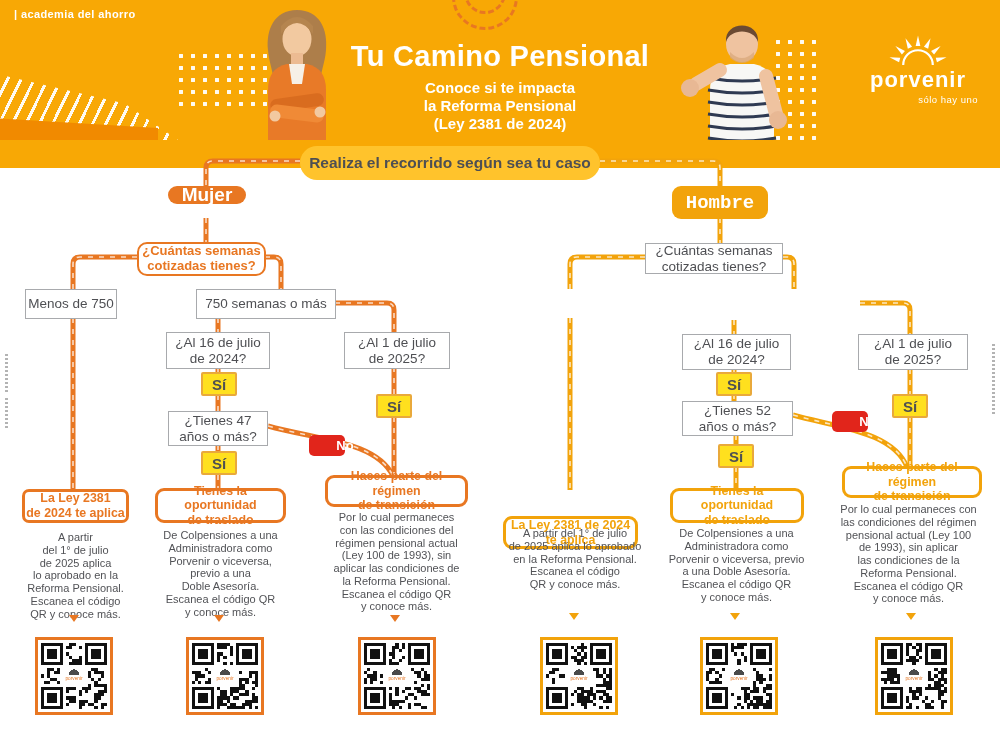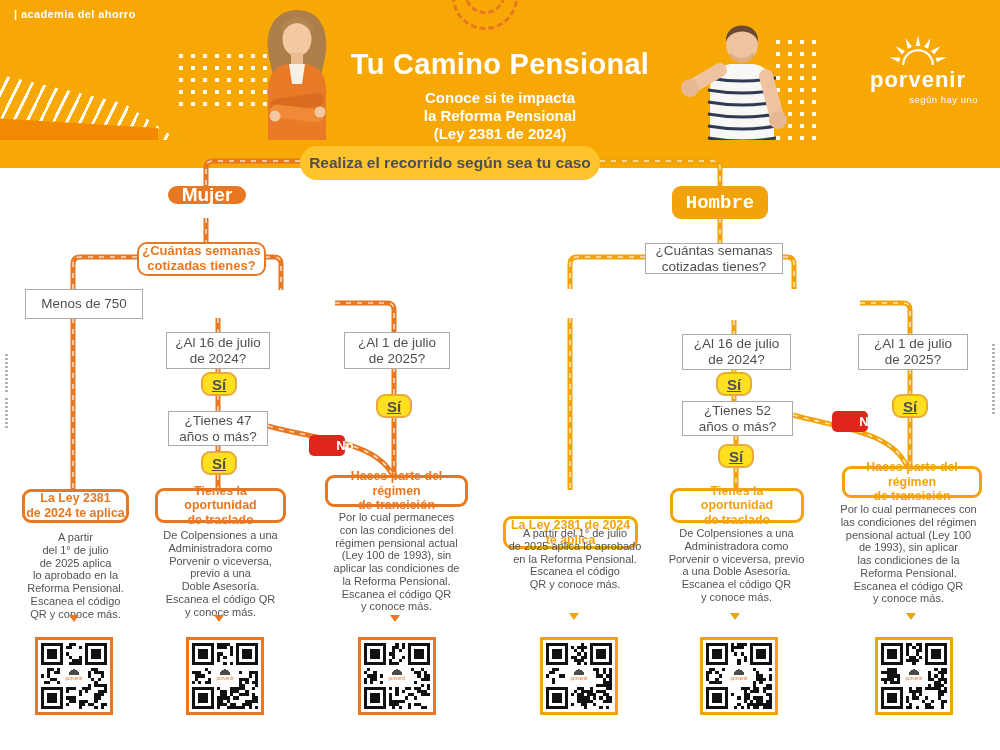--- a/index.html
+++ b/index.html
@@ -15,41 +15,41 @@
   .brand{left:14px;top:8px;color:#fff;font-size:11px;font-weight:700;letter-spacing:.4px;}
   .dots{background-image:radial-gradient(circle,#fff 2.1px,transparent 2.5px);
     background-size:12px 12px;opacity:.95;}
   .stripes{left:0;top:64px;width:178px;height:76px;
     background:repeating-linear-gradient(116deg,rgba(255,255,255,.95) 0 3px,transparent 3px 12px);
     clip-path:polygon(0 14%,70% 52%,100% 100%,0 100%);}
   .stripe-band{left:0;top:110px;width:158px;height:30px;background:#F18A00;
     clip-path:polygon(0 28%,100% 60%,100% 100%,0 100%);}
   .doodle{border:3px dashed var(--orange);border-radius:50%;}
   .title-block{left:320px;top:40px;width:360px;text-align:center;color:#fff;}
-  .title-block h1{margin:8px;font-size:29px;font-weight:700;letter-spacing:.3px;}
+  .title-block h1{margin:0;font-size:29px;font-weight:700;letter-spacing:.3px;}
   .subtitle{margin-top:6px;font-size:15px;font-weight:700;line-height:1.2;white-space:pre-line;}
   .logo{left:858px;top:25px;width:120px;text-align:center;color:#fff;}
   .logo .word{font-size:22px;font-weight:700;letter-spacing:1px;margin-top:-2px;}
   .logo .tag{font-size:9.5px;text-align:right;margin-top:1px;letter-spacing:.5px;}
   
   #conn{left:0;top:0;width:1000px;height:750px;pointer-events:none;}
   .pill{left:300px;top:146px;width:300px;height:34px;background:var(--pillY);
     border-radius:17px;display:flex;align-items:center;justify-content:center;
     color:var(--ink);font-size:15.5px;font-weight:700;z-index:3;}
   .gbtn{display:flex;align-items:center;justify-content:center;color:#fff;
     font-size:19px;font-weight:700;border-radius:9px;z-index:3;}
   .box{background:#fff;border:1px solid var(--grayB);color:var(--ink);
     display:flex;align-items:center;justify-content:center;text-align:center;
     font-size:13.5px;line-height:1.16;white-space:pre-line;z-index:3;}
   .qorange{background:#fff;border:2px solid var(--orange);border-radius:10px;
     color:var(--orange);display:flex;align-items:center;justify-content:center;
     text-align:center;font-size:13px;font-weight:700;line-height:1.15;white-space:pre-line;z-index:3;}
-  .si{background:var(--siY);border:2px solid var(--siBorder);border-radius:9px;
+  .si{background:var(--siY);border:2px solid var(--siBorder);border-radius:2px;
     color:var(--ink);display:flex;align-items:center;justify-content:center;
-    font-size:15px;font-weight:700;z-index:3;text-decoration:underline;}
+    font-size:15px;font-weight:700;z-index:3;}
   .no{background:var(--red);border-radius:5px;color:#fff;display:flex;align-items:center;
     justify-content:center;font-size:13px;font-weight:700;z-index:3;padding-left:36px;}
   .result{background:#fff;border-radius:9px;display:flex;align-items:center;justify-content:center;
     text-align:center;font-size:12.4px;font-weight:700;line-height:1.18;white-space:pre-line;z-index:3;}
   .result.m{border:3px solid var(--orange);color:var(--orange);}
   .result.h{border:3px solid var(--amber);color:var(--amber);}
   .para{color:#515256;font-size:11px;line-height:1.16;text-align:center;white-space:pre-line;z-index:3;}
   .tri{width:0;height:0;border-left:5px solid transparent;border-right:5px solid transparent;
     border-top:7px solid var(--orange);z-index:3;}
   .tri.h{border-top-color:var(--amber);}
@@ -118,21 +118,21 @@
           <polygon points="11.0,24.1 18.5,34.0 22.0,29.9"></polygon>
           <polygon points="22.6,15.2 25.3,27.3 30.2,25.1"></polygon>
           <polygon points="37,12 34.3,24.2 39.7,24.2"></polygon>
           <polygon points="51.4,15.2 48.7,27.3 43.8,25.1"></polygon>
           <polygon points="63.0,24.1 55.5,34.0 52.0,29.9"></polygon>
           <polygon points="69.8,37.2 57.4,37.8 58.8,42.9"></polygon>
         </g>
         <path d="M20,46 A17,17 0 0 1 54,46" fill="none" stroke="#fff" stroke-width="2.5"></path>
       </svg>
       <div class="word">porvenir</div>
-      <div class="tag">según hay uno</div>
+      <div class="tag">sólo hay uno</div>
     </div>
   </div>
 
   <svg id="conn" class="abs" viewBox="0 0 1000 750">
     <g stroke="#E87722" stroke-width="5" fill="none">
       <path d="M300,161 H213 Q206,161 206,168 V187"></path>
       <path d="M206,218 V243"></path>
       <path d="M137,257 H80 Q73,257 73,264 V290"></path>
       <path d="M265,257 H274 Q281,257 281,264 V290"></path>
       <path d="M73,318 V491"></path>
@@ -195,21 +195,22 @@
   <div class="abs pill">Realiza el recorrido según sea tu caso</div>
 
   <div class="abs gbtn" style="left:168px;top:186px;width:78px;height:18px;background:var(--orange);">Mujer</div>
   <div class="abs gbtn" style="left:672px;top:186px;width:96px;height:33px;background:var(--amber);font-family:Liberation Mono, monospace;">Hombre</div>
 
   <div class="abs qorange" style="left:137px;top:242px;width:129px;height:34px;">¿Cuántas semanas
 cotizadas tienes?</div>
   <div class="abs box" style="left:645px;top:243px;width:138px;height:31px;">¿Cuántas semanas
 cotizadas tienes?</div>
 
-  <div class="abs box" style="left:25px;top:289px;width:118px;height:30px;">Menos de 750</div>
+  <div class="abs box" style="left:25px;top:289px;width:92px;height:30px;">Menos de 750</div>
+  <div class="abs box" style="left:196px;top:289px;width:140px;height:30px;">750 semanas o más</div>
 
   <div class="abs box" style="left:166px;top:332px;width:104px;height:37px;">¿Al 16 de julio
 de 2024?</div>
   <div class="abs box" style="left:344px;top:332px;width:106px;height:37px;">¿Al 1 de julio
 de 2025?</div>
   <div class="abs box" style="left:682px;top:334px;width:109px;height:36px;">¿Al 16 de julio
 de 2024?</div>
   <div class="abs box" style="left:858px;top:334px;width:110px;height:36px;">¿Al 1 de julio
 de 2025?</div>
 
@@ -221,21 +222,21 @@
   <div class="abs si" style="left:718px;top:444px;width:36px;height:24px;">Sí</div>
 
   <div class="abs box" style="left:168px;top:411px;width:100px;height:35px;">¿Tienes 47
 años o más?</div>
   <div class="abs box" style="left:682px;top:401px;width:111px;height:35px;">¿Tienes 52
 años o más?</div>
 
   <div class="abs no" style="left:309px;top:435px;width:29px;height:21px;">No</div>
   <div class="abs no" style="left:832px;top:411px;width:29px;height:21px;">No</div>
 
-  <div class="abs result m" style="left:22px;top:489px;width:107px;height:34px;">La Ley 2381
+  <div class="abs result m" style="left:22px;top:489px;width:107px;height:34px;border-radius:7px;">La Ley 2381
 de 2024 te aplica</div>
   <div class="abs result m" style="left:155px;top:488px;width:131px;height:35px;">Tienes la oportunidad
 de traslado</div>
   <div class="abs result m" style="left:325px;top:475px;width:143px;height:32px;">Haces parte del régimen
 de transición</div>
   <div class="abs result h" style="left:503px;top:488px;width:135px;height:33px;margin-top:28px;">La Ley 2381 de 2024
 te aplica</div>
   <div class="abs result h" style="left:670px;top:488px;width:134px;height:35px;">Tienes la oportunidad
 de traslado</div>
   <div class="abs result h" style="left:842px;top:466px;width:140px;height:32px;">Haces parte del régimen

